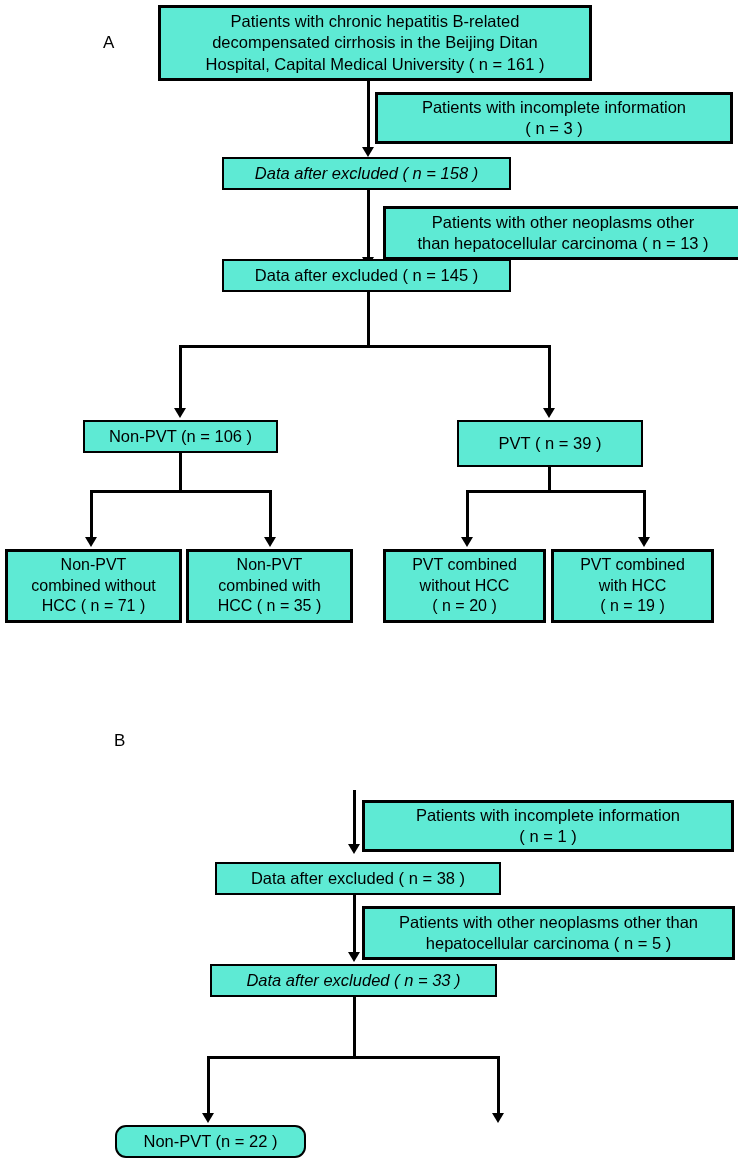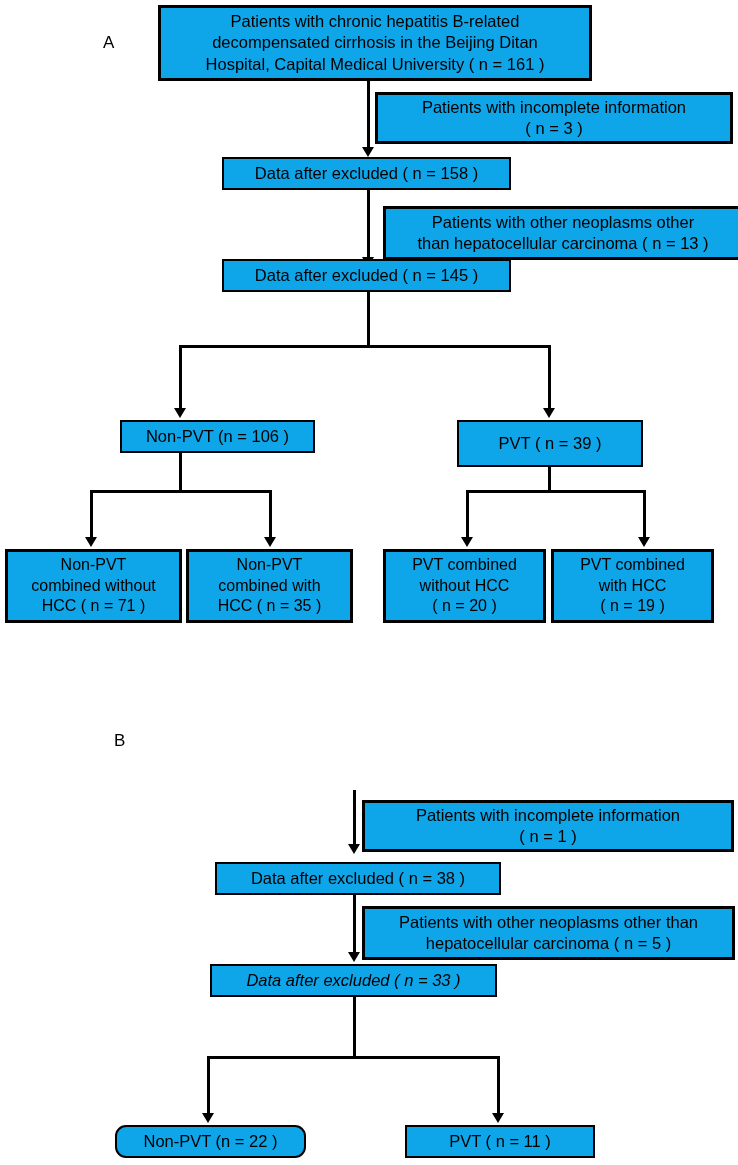--- a/index.html
+++ b/index.html
@@ -13,21 +13,21 @@
     height: 1165px;
     background: #ffffff;
     font-family: "Liberation Sans", sans-serif;
     color: #000000;
     overflow: hidden;
   }
   .box {
     position: absolute;
     box-sizing: border-box;
     border: 3px solid #000000;
-    background: #0ea5e9;
+    background: #5eead4;
     display: flex;
     align-items: center;
     justify-content: center;
     text-align: center;
     font-size: 16.5px;
     line-height: 1.30;
     padding: 2px 5px;
     white-space: pre-line;
     z-index: 3;
   }
@@ -71,38 +71,38 @@
   <div class="box" id="a-source" style="left:158px; top:5px; width:434px; height:76px;">Patients with chronic hepatitis B-related
 decompensated cirrhosis in the Beijing Ditan
 Hospital, Capital Medical University ( n = 161 )</div>
 
   <div class="vline" style="left:367px; top:81px; height:71px;"></div>
   <div class="arrowhead" style="left:362px; top:147px;"></div>
 
   <div class="box" id="a-exclude1" style="left:375px; top:92px; width:358px; height:52px;">Patients with incomplete information
 ( n = 3 )</div>
 
-  <div class="box thin" id="a-after1" style="left:222px; top:157px; width:289px; height:33px;">Data after excluded ( n = 158 )</div>
+  <div class="box thin" id="a-after1" style="left:222px; top:157px; width:289px; height:33px;font-style:italic;">Data after excluded ( n = 158 )</div>
 
   <div class="vline" style="left:367px; top:190px; height:72px;"></div>
   <div class="arrowhead" style="left:362px; top:257px;"></div>
 
   <div class="box" id="a-exclude2" style="left:375px; top:206px; width:360px; height:54px;margin-left:8px;">Patients with other neoplasms other
 than hepatocellular carcinoma ( n = 13 )</div>
 
   <div class="box thin" id="a-after2" style="left:222px; top:259px; width:289px; height:33px;">Data after excluded ( n = 145 )</div>
 
   <div class="vline" style="left:367px; top:292px; height:55px;"></div>
   <div class="hline" style="left:179px; top:345px; width:372px;"></div>
   <div class="vline" style="left:179px; top:345px; height:68px;"></div>
   <div class="arrowhead" style="left:174px; top:408px;"></div>
   <div class="vline" style="left:548px; top:345px; height:68px;"></div>
   <div class="arrowhead" style="left:543px; top:408px;"></div>
 
-  <div class="box thin" id="a-group-left" style="left:83px; top:420px; width:195px; height:33px;margin-left:37px;">Non-PVT (n = 106 )</div>
+  <div class="box thin" id="a-group-left" style="left:83px; top:420px; width:195px; height:33px;">Non-PVT (n = 106 )</div>
 
   <div class="box thin" id="a-group-right" style="left:457px; top:420px; width:186px; height:47px;">PVT ( n = 39 )</div>
 
   <div class="vline" style="left:179px; top:453px; height:39px;"></div>
   <div class="hline" style="left:90px; top:490px; width:182px;"></div>
   <div class="vline" style="left:90px; top:490px; height:52px;"></div>
   <div class="arrowhead" style="left:85px; top:537px;"></div>
   <div class="vline" style="left:269px; top:490px; height:52px;"></div>
   <div class="arrowhead" style="left:264px; top:537px;"></div>
 
@@ -150,15 +150,14 @@
 
   <div class="vline" style="left:353px; top:997px; height:61px;"></div>
   <div class="hline" style="left:207px; top:1056px; width:293px;"></div>
   <div class="vline" style="left:207px; top:1056px; height:62px;"></div>
   <div class="arrowhead" style="left:202px; top:1113px;"></div>
   <div class="vline" style="left:497px; top:1056px; height:62px;"></div>
   <div class="arrowhead" style="left:492px; top:1113px;"></div>
 
   <div class="box thin" id="b-group-left" style="left:115px; top:1125px; width:191px; height:33px;border-radius:11px;">Non-PVT (n = 22 )</div>
 
-  <div class="box thin" id="b-group-right" style="left:405px; top:1125px; width:190px; height:33px;">PVT ( n = 11 )</div>
 
 </div>
 
 </body></html>

